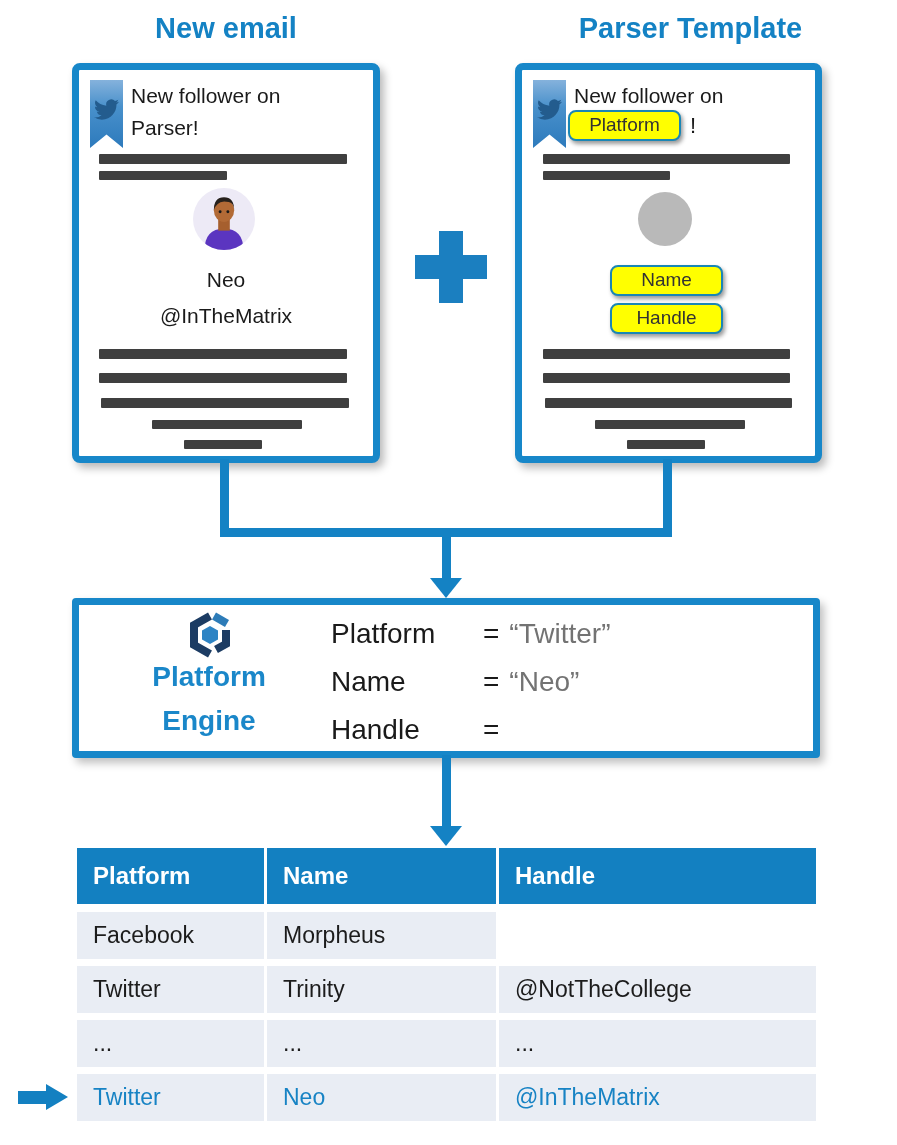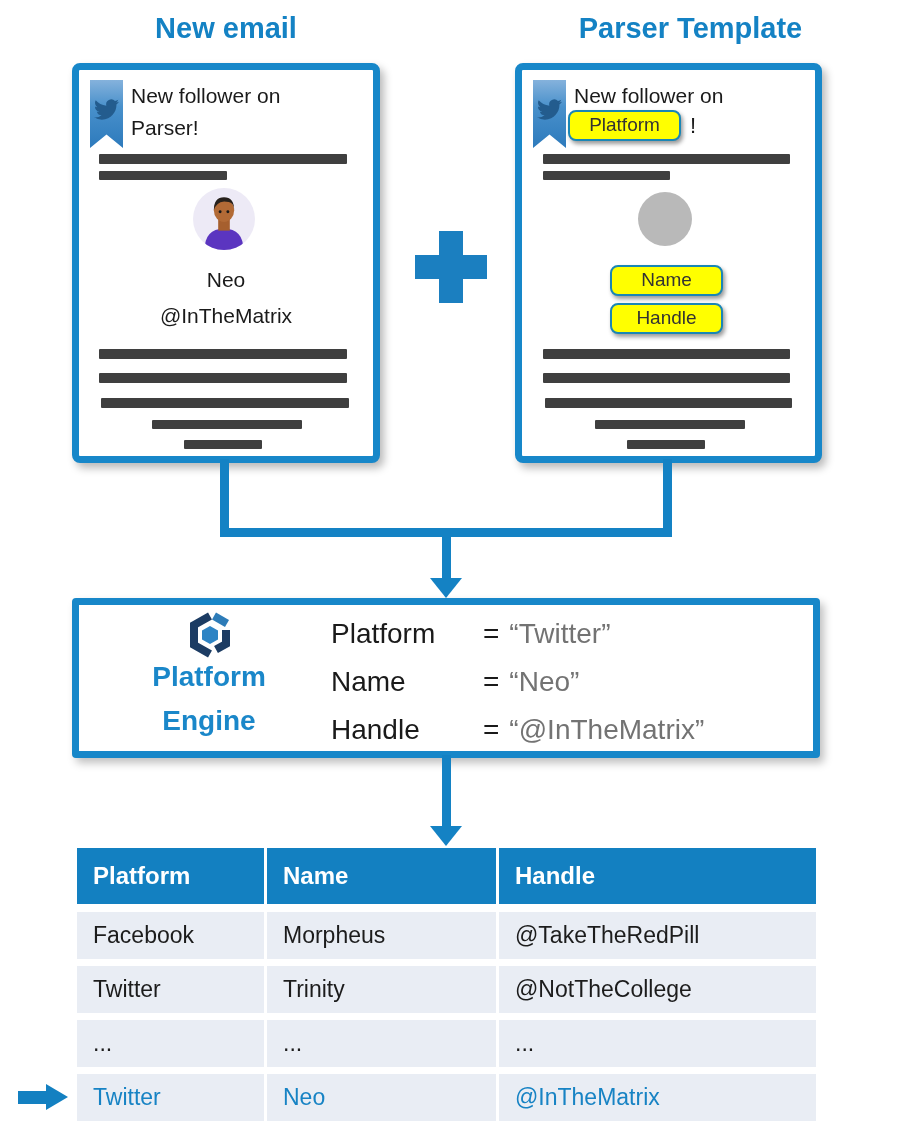--- a/index.html
+++ b/index.html
@@ -190,38 +190,36 @@
         <span class="aval">“Twitter”</span>
       </div>
       <div class="assign-row">
         <span class="akey">Name</span>
         <span class="aeq">=</span>
         <span class="aval">“Neo”</span>
       </div>
       <div class="assign-row">
         <span class="akey">Handle</span>
         <span class="aeq">=</span>
-        <span class="aval">“@InTheMatrix”</span>
       </div>
     </div>
   </div>
 
   <div class="cline shaft2"></div>
   <div class="ahead ahead2"></div>
 
   <div class="results-table">
     <div class="trow thead-row">
       <div class="cell th c1">Platform</div>
       <div class="cell th c2">Name</div>
       <div class="cell th c3">Handle</div>
     </div>
     <div class="trow tbody-row tbody-first">
       <div class="cell td c1">Facebook</div>
       <div class="cell td c2">Morpheus</div>
-      <div class="cell td c3">@TakeTheRedPill</div>
     </div>
     <div class="trow tbody-row">
       <div class="cell td c1">Twitter</div>
       <div class="cell td c2">Trinity</div>
       <div class="cell td c3">@NotTheCollege</div>
     </div>
     <div class="trow tbody-row">
       <div class="cell td c1">...</div>
       <div class="cell td c2">...</div>
       <div class="cell td c3">...</div>

